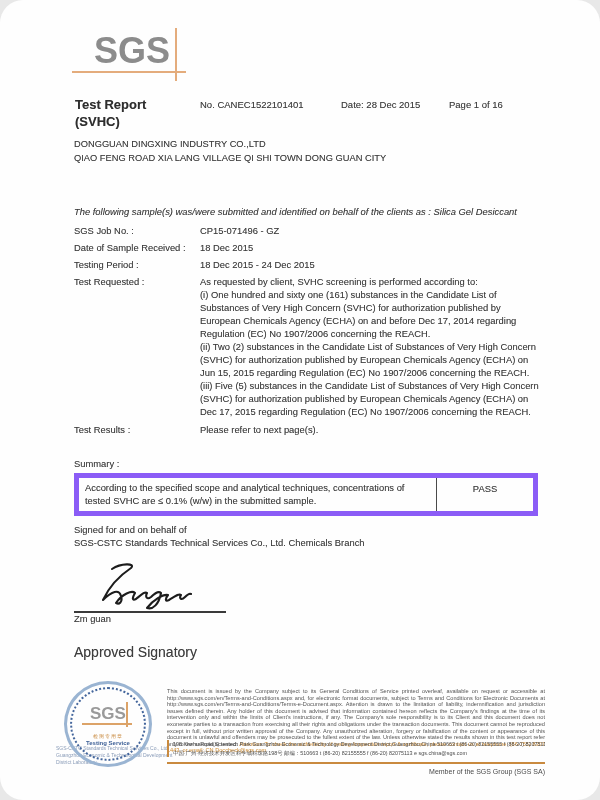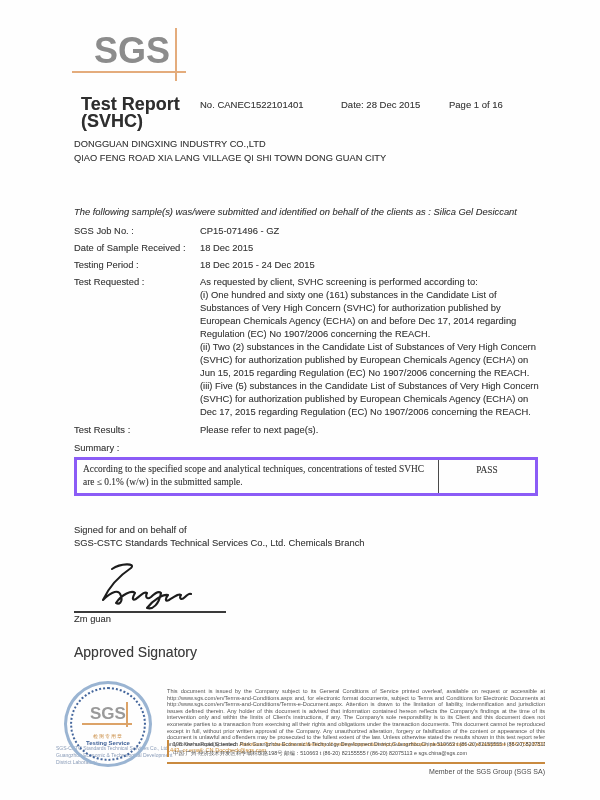--- a/index.html
+++ b/index.html
@@ -3,52 +3,53 @@
 <meta charset="utf-8">
 <style>
   * { margin:0; padding:0; box-sizing:border-box; }
   html,body { background:#e8e8e8; }
   .page {
     position:relative; width:600px; height:800px; margin:0 auto;
     background:#fefefe; overflow:hidden;
     font-family:"Liberation Sans", sans-serif;
     color:#3d3d3d;
     text-shadow:0 0 0.5px rgba(60,60,60,0.45);
+    border-radius:23px;
   }
   
   .logo-wrap { position:absolute; top:30px; left:72px; width:120px; height:58px; }
   .logo-text {
     position:absolute; top:0; left:22px;
     font-size:36px; font-weight:bold; color:#8c8c8c; letter-spacing:0px;
     text-shadow:none;
   }
   .logo-hline { position:absolute; top:41px; left:0px; width:114px; height:2px; background:#e4ac7c; }
   .logo-vline { position:absolute; top:-2px; left:103px; width:2px; height:53px; background:#e4ac7c; }
 
   
-  .title-block { position:absolute; top:96px; left:81px; font-size:18px; font-weight:bold; color:#2e2e2e; line-height:17px; }
+  .title-block { position:absolute; top:96px; left:75px; font-size:13px; font-weight:bold; color:#2e2e2e; line-height:17px; }
   .hdr-meta { position:absolute; top:99px; font-size:9.5px; color:#3d3d3d; }
   .hdr-no   { left:200px; }
   .hdr-date { left:341px; }
   .hdr-page { left:449px; }
 
   
   .client { position:absolute; top:138px; left:74px; font-size:9.3px; line-height:13.5px; }
 
   
   .main { position:absolute; top:205px; left:74px; width:468px; font-size:9.4px; line-height:13px; }
   .intro { margin-bottom:6px;font-style:italic; }
   .row { display:grid; grid-template-columns:126px 1fr; margin-bottom:4px; }
   .row .val p { margin:0; }
   .req p { margin:0 0 0 0; }
   .results-row { margin-top:5px; }
-  .summary-label { margin-top:5px; margin-bottom:3px; }
+  .summary-label { margin-top:21px; margin-bottom:3px; }
   .summary-table {
     display:grid; grid-template-columns:1fr 96px;
-    border:3px solid #8b5cf6; width:464px;font-family:Liberation Serif, serif;
+    border:5px solid #8b5cf6; width:464px;
   }
   .summary-cell { padding:3px 6px 4px 6px; border-right:1px solid #4a4a4a; line-height:13px; }
   .summary-verdict { display:flex; align-items:flex-start; justify-content:center; padding-top:4px; }
 
   
   .signed { position:absolute; top:523px; left:74px; font-size:9.4px; line-height:13px; }
   .sig-area { position:absolute; top:560px; left:74px; width:200px; }
   .sig-svg { display:block; margin-left:14px; }
   .sig-line { width:152px; height:2px; background:#3a3a3a; margin-top:1px; }
   .sig-name { font-size:9.4px; margin-top:0; }

